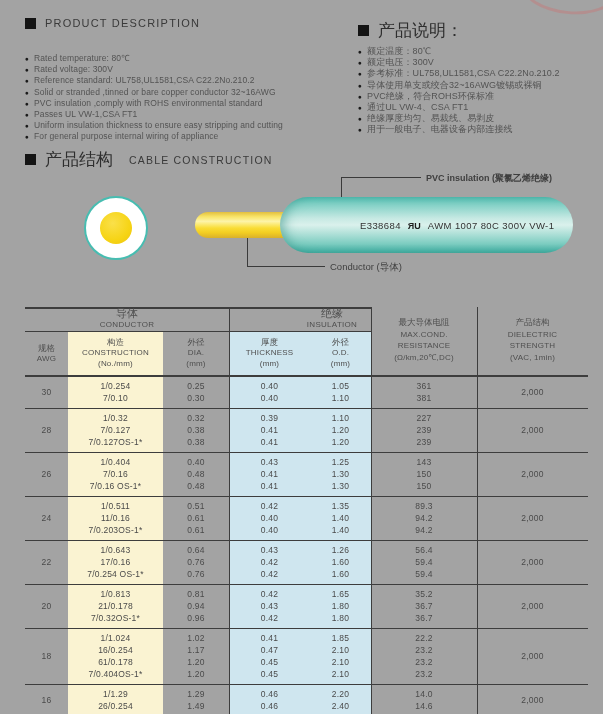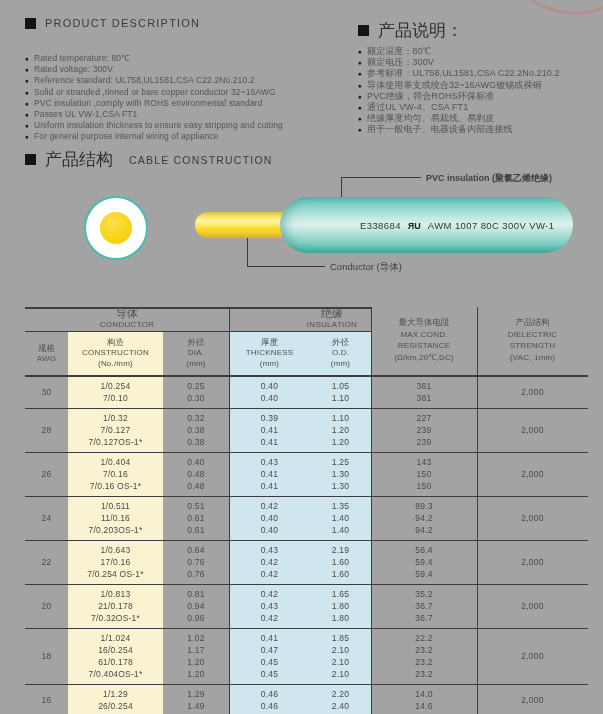--- a/index.html
+++ b/index.html
@@ -375,21 +375,21 @@
             <div class="tval">0.64</div>
             <div class="tval">0.76</div>
             <div class="tval">0.76</div>
           </div>
           <div class="tcell c-thick bg-b">
             <div class="tval">0.43</div>
             <div class="tval">0.42</div>
             <div class="tval">0.42</div>
           </div>
           <div class="tcell c-od bg-b">
-            <div class="tval">2.19</div>
+            <div class="tval">1.26</div>
             <div class="tval">1.60</div>
             <div class="tval">1.60</div>
           </div>
           <div class="tcell c-res">
             <div class="tval">56.4</div>
             <div class="tval">59.4</div>
             <div class="tval">59.4</div>
           </div>
           <div class="tcell c-diel">
             <div class="tval">2,000</div>

